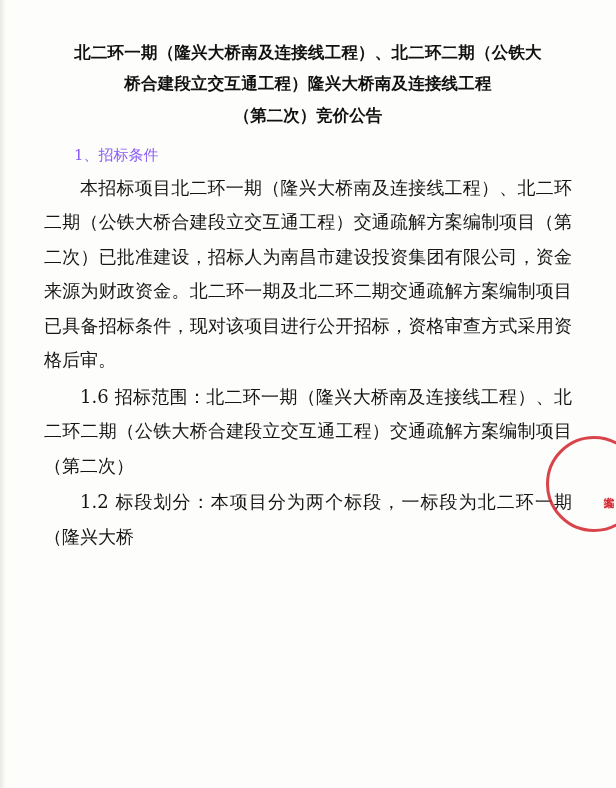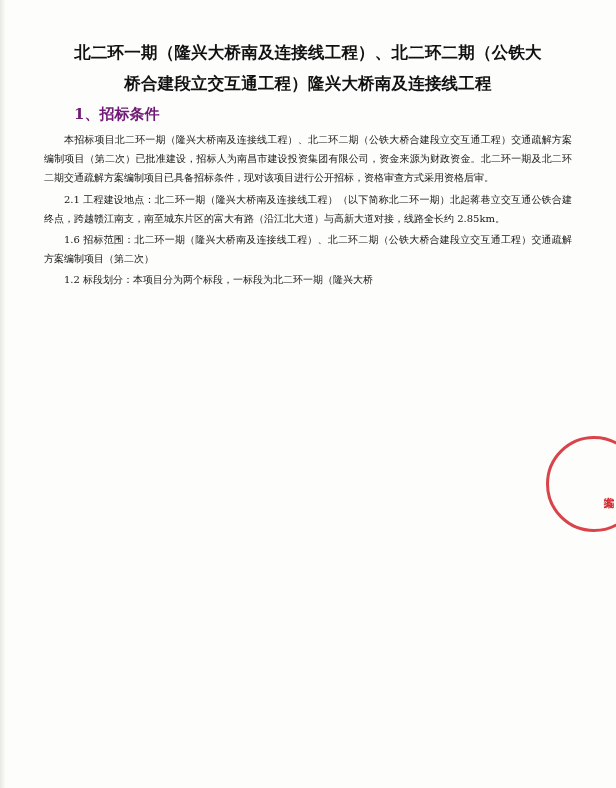--- a/index.html
+++ b/index.html
@@ -39,27 +39,27 @@
   .doc-subtitle {
     text-align: center;
     font-size: 16.5px;
     font-weight: bold;
     line-height: 1.85;
     margin: 2px 0 0 0;
     color: #111111;
   }
   .section-heading {
     font-size: 15px;
-    font-weight: bold;
-    margin: 6px 0 6px 0;
+    font-weight: normal;
+    margin: 14px 0 6px 0;
     text-indent: 2em;
-    color: #701a75;
+    color: #8b5cf6;
   }
   p.body-text {
-    font-size: 10px;
+    font-size: 18px;
     line-height: 1.92;
     margin: 0 0 2px 0;
     text-indent: 2em;
     text-align: justify;
     text-justify: inter-ideograph;
     color: #161616;
   }
   
   .seal {
     position: absolute;
@@ -98,25 +98,25 @@
 </style>
 </head>
 <body>
 
 <div class="page">
 
   <h1 class="doc-title">
     <span class="line">北二环一期（隆兴大桥南及连接线工程）、北二环二期（公铁大</span>
     <span class="line">桥合建段立交互通工程）隆兴大桥南及连接线工程</span>
   </h1>
+  <div class="doc-subtitle">（第二次）竞价公告</div>
 
   <h2 class="section-heading">1、招标条件</h2>
   <p class="body-text">本招标项目北二环一期（隆兴大桥南及连接线工程）、北二环二期（公铁大桥合建段立交互通工程）交通疏解方案编制项目（第二次）已批准建设，招标人为南昌市建设投资集团有限公司，资金来源为财政资金。北二环一期及北二环二期交通疏解方案编制项目已具备招标条件，现对该项目进行公开招标，资格审查方式采用资格后审。</p>
 
-  <p class="body-text">2.1 工程建设地点：北二环一期（隆兴大桥南及连接线工程）（以下简称北二环一期）北起蒋巷立交互通公铁合建终点，跨越赣江南支，南至城东片区的富大有路（沿江北大道）与高新大道对接，线路全长约 2.85km。</p>
   <p class="body-text">1.6 招标范围：北二环一期（隆兴大桥南及连接线工程）、北二环二期（公铁大桥合建段立交互通工程）交通疏解方案编制项目（第二次）</p>
   <p class="body-text">1.2 标段划分：本项目分为两个标段，一标段为北二环一期（隆兴大桥</p>
 
   <div class="seal"></div>
   <div class="seal-text">方案编</div>
 
   <div class="edge-shadow-left"></div>
 </div>
 
 </body></html>

